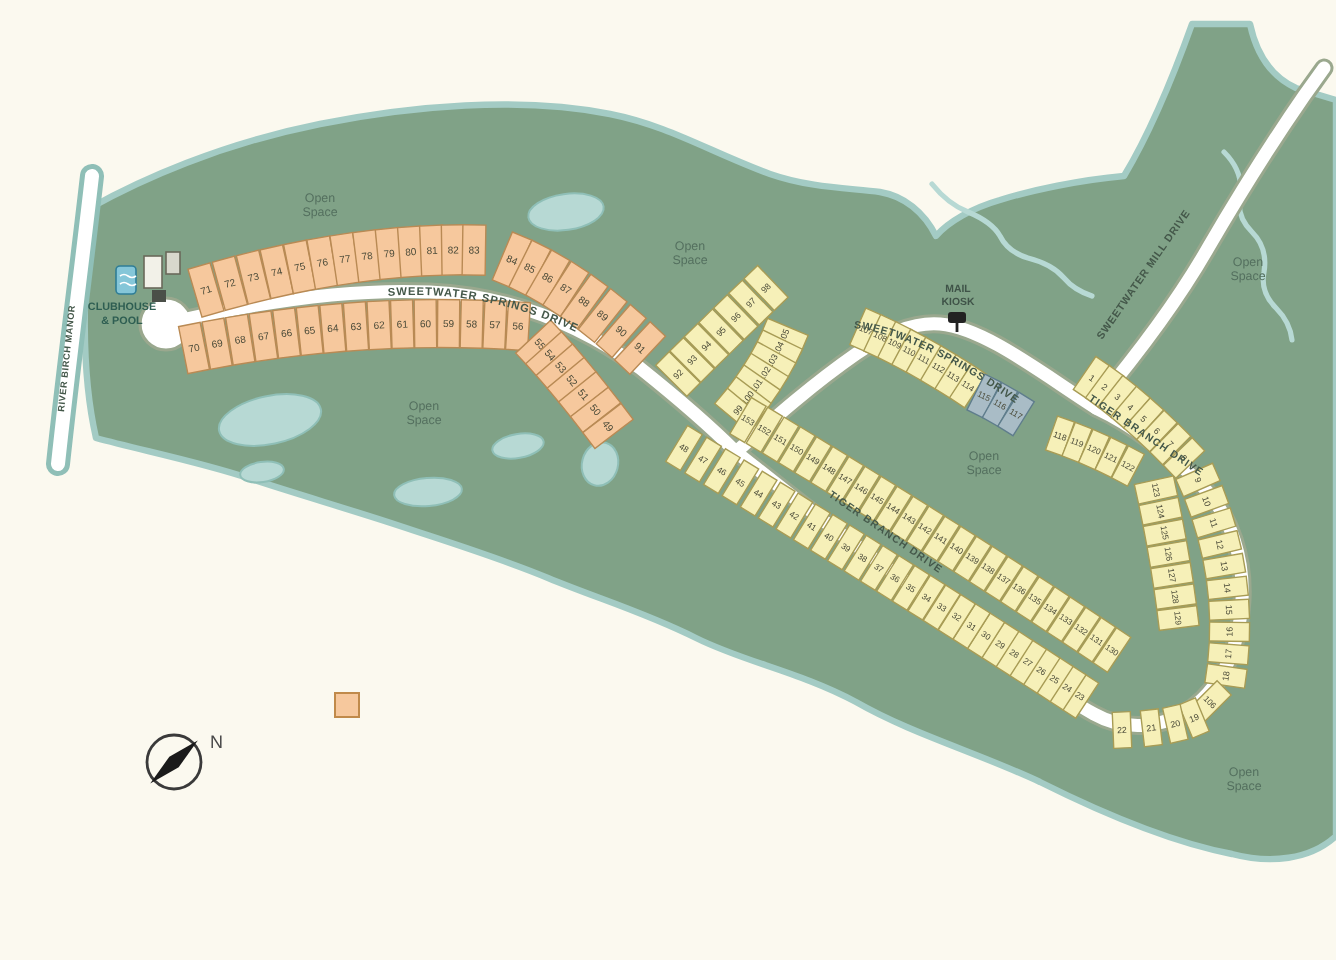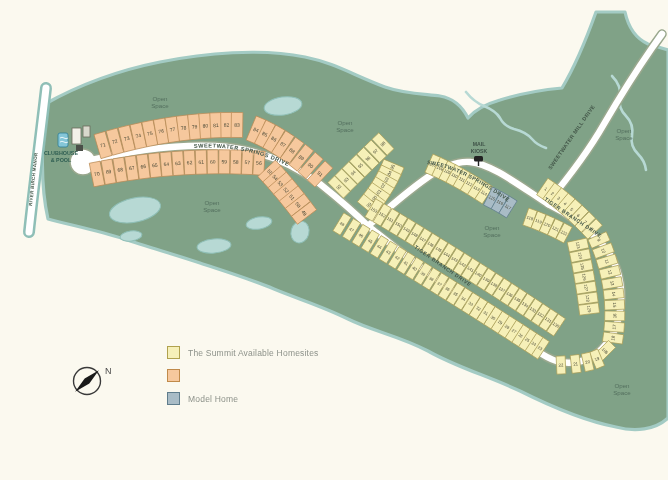--- a/index.html
+++ b/index.html
@@ -425,24 +425,16 @@
       <text x="479" y="152.5" font-size="5.2" font-weight="bold" fill="#3f5348" text-anchor="middle">KIOSK</text>
       <rect x="474" y="156" width="9" height="5.5" rx="1.5" fill="#222"></rect>
       <path d="M 478.5,161 L 478.5,166" stroke="#222" stroke-width="1.4"></path>
       <circle cx="87" cy="381" r="13.5" fill="none" stroke="#3a3a3a" stroke-width="1.4"></circle>
       <polygon points="71,381 87,377.5 103,381 87,384.5" transform="rotate(-42 87 381)" fill="#1a1a1a"></polygon>
       <text x="105" y="374" font-size="9" fill="#4a4a4a">N</text>
     </svg>
 
   <div class="legend">
     <div class="legend-row">
-      <span class="legend-swatch" id="sw0" style="background: rgb(246, 240, 184); border-color: rgb(176, 162, 78);"></span>
-      <span class="legend-label">The Summit Available Homesites</span>
-    </div>
-    <div class="legend-row">
       <span class="legend-swatch" id="sw1" style="background: rgb(246, 200, 157); border-color: rgb(192, 138, 74);"></span>
-    </div>
-    <div class="legend-row">
-      <span class="legend-swatch" id="sw2" style="background: rgb(169, 188, 198); border-color: rgb(95, 125, 140);"></span>
-      <span class="legend-label">Model Home</span>
     </div>
   </div>
 </div>
 
 </body></html>

